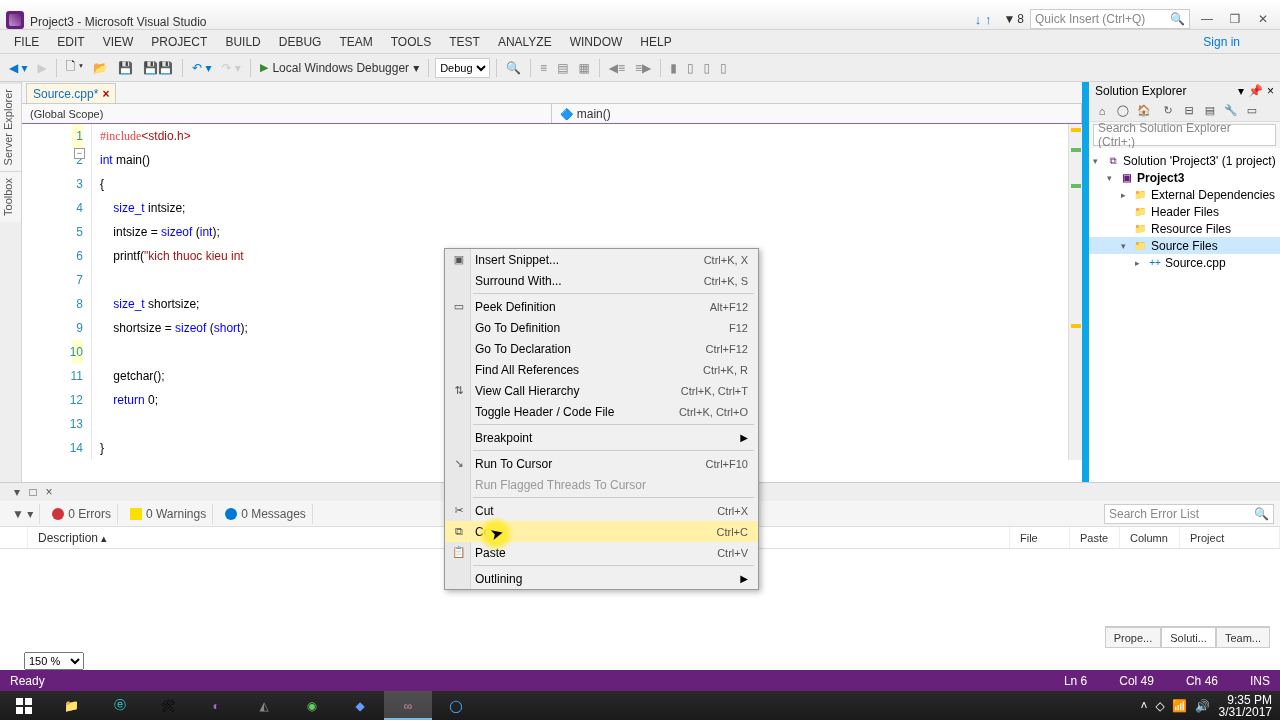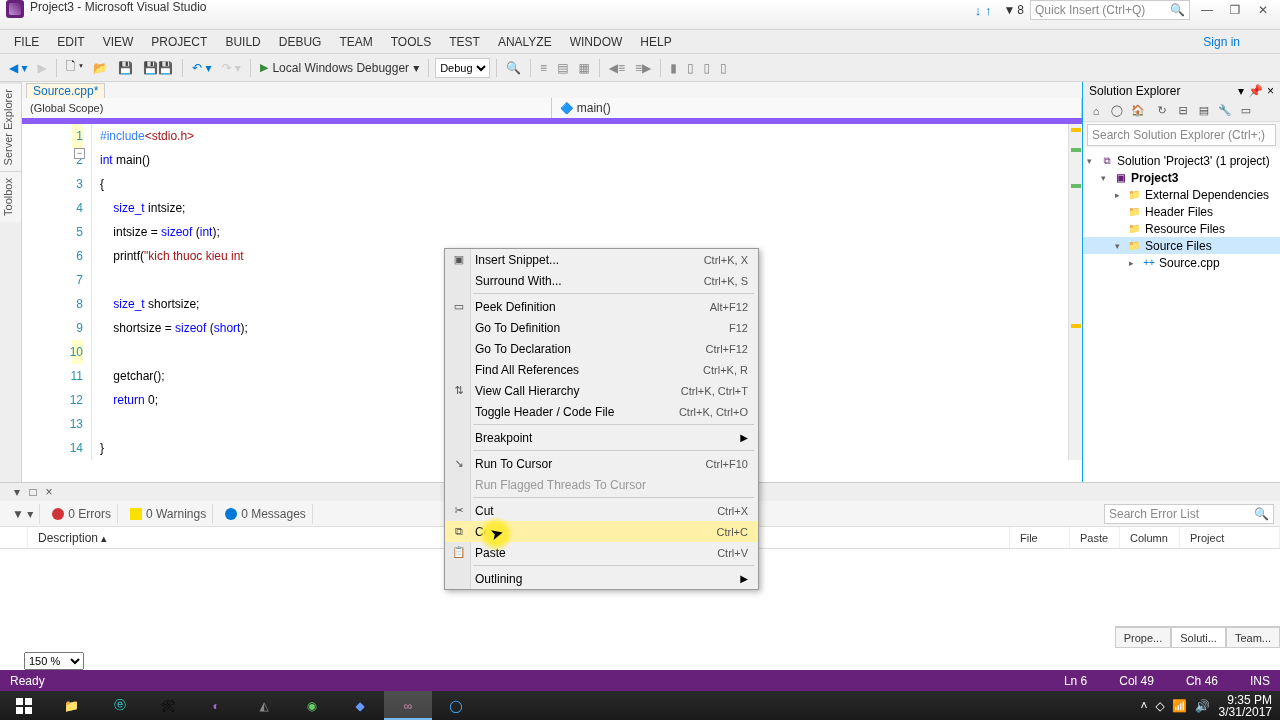--- a/index.html
+++ b/index.html
@@ -1,17 +1,17 @@
 <!DOCTYPE html>
 <html><head>
 <meta charset="utf-8">
 <style>
 * { margin:0; padding:0; box-sizing:border-box; font-family:"Segoe UI",Arial,sans-serif; font-size:12px; }
 body { width:1280px; height:720px; background:#fff; overflow:hidden; position:relative; }
-.titlebar { height:30px; background:linear-gradient(#fff,#eee); display:flex; align-items:flex-start; padding:0 6px; border-bottom:1px solid #d4d4d4; }
+.titlebar { height:30px; background:linear-gradient(#fff,#eee); display:flex; align-items:flex-end; padding:0 6px; border-bottom:1px solid #d4d4d4; }
 .titlebar .logo { width:18px; height:18px; background:#68217a; border-radius:3px; margin-right:6px; position:relative; }
 .titlebar .logo::after { content:""; position:absolute; inset:3px; background:linear-gradient(45deg,#c594d6,#68217a); border-radius:2px; }
 .titlebar .title { flex:1; color:#333; font-size:12px; }
 .titlebar .ticons { display:flex; gap:6px; align-items:center; }
 .titlebar .arrows { color:#0078d7; font-size:13px; margin-right:6px; }
 .titlebar .tbadge { display:inline-flex; align-items:center; gap:2px; color:#333; }
 .titlebar .quick { width:160px; height:20px; border:1px solid #ccc; padding:0 4px; color:#888; background:#fff; display:flex; align-items:center; justify-content:space-between; }
 .titlebar .quick .mag { color:#555; }
 .titlebar .winbtn { width:22px; height:18px; display:flex; align-items:center; justify-content:center; color:#555; cursor:pointer; }
 .menubar { height:24px; background:#eee; display:flex; align-items:center; padding-left:6px; gap:2px; border-bottom:1px solid #d4d4d4; }
@@ -21,53 +21,53 @@
 .toolbar .tb { height:20px; display:flex; align-items:center; padding:0 3px; cursor:pointer; color:#333; }
 .toolbar .sep { width:1px; height:18px; background:#ccc; margin:0 2px; }
 .toolbar .debug-btn { display:flex; align-items:center; gap:4px; }
 .toolbar .play { color:#388a34; font-size:11px; }
 .toolbar select { height:20px; border:1px solid #ccc; background:#fff; font-size:11px; }
 .mainrow { display:flex; height:400px; }
 .leftrail { width:22px; background:#eee; border-right:1px solid #d4d4d4; display:flex; flex-direction:column; }
 .leftrail .vtab { writing-mode:vertical-rl; transform:rotate(180deg); padding:6px 2px; font-size:11px; color:#555; border-bottom:1px solid #d4d4d4; background:#f5f5f5; cursor:pointer; }
 .editor-area { flex:1; display:flex; flex-direction:column; background:#fff; }
 .tabstrip { height:22px; background:#f5f5f5; display:flex; align-items:end; padding-left:4px; border-bottom:1px solid #ccc; }
-.tabstrip .tab { height:20px; background:#fdf6e3; border:1px solid #ccc; border-bottom:none; padding:0 6px; display:flex; align-items:center; gap:4px; font-size:11px; color:#0e70c0;flex-direction:column; }
+.tabstrip .tab { height:20px; background:#fdf6e3; border:1px solid #ccc; border-bottom:none; padding:0 6px; display:flex; align-items:center; gap:4px; font-size:11px; color:#0e70c0; }
 .tabstrip .tab .x { color:#b00; font-weight:bold; cursor:pointer; }
-.scopebar { height:20px; display:flex; border-bottom:6px solid #8b5cf6;align-items:flex-end; }
+.scopebar { height:20px; display:flex; border-bottom:1px solid #8b5cf6; }
 .scopebar .scope { flex:1; border-right:1px solid #ccc; padding:0 8px; line-height:20px; color:#333; background:#f9f9f9; font-size:11px; }
 .code { display:flex; height:336px; position:relative; font-family:Consolas,monospace; font-size:16px; line-height:24px; }
 .gutter { width:70px; background:#fff; border-right:1px solid #e8e8e8; text-align:right; padding-right:8px; color:#2b91af; position:relative; }
 .gutter .ln { height:24px; }
 .gutter .ln.l1, .gutter .ln.l10 { background:linear-gradient(to right, transparent 0, transparent 50px, #ffc 50px); }
 .codetext { flex:1; padding-left:8px; color:#000; position:relative; }
 .codetext .cl { height:24px; white-space:pre; }
 .kw { color:#0000ff; }
 .str { color:#a31515; }
-.pp { color:#3b82f6; }
+.pp { color:#ef4444;font-family:Liberation Serif, serif; }
 .inc { color:#a31515; }
 .fold { position:absolute; left:52px; top:24px; width:11px; height:11px; border:1px solid #999; color:#666; font-size:9px; line-height:9px; text-align:center; background:#fff; }
 .rightbar { width:14px; background:#f0f0f0; border-left:1px solid #ddd; position:relative; }
 .rightbar .mark { position:absolute; left:2px; width:10px; height:4px; }
 .rightbar .mark.y { background:#ffc400; }
 .rightbar .mark.g { background:#6b6; }
 .errorpanel { height:178px; background:#fff; display:flex; flex-direction:column; border-top:1px solid #ccc; }
 .ep-header { height:18px; background:#eee; display:flex; align-items:center; padding:0 8px; font-size:11px; color:#333; }
 .ep-header .title { flex:1; }
 .ep-header .pbtn { width:14px; height:14px; margin-left:2px; display:flex; align-items:center; justify-content:center; color:#555; cursor:pointer; }
 .ep-filters { height:26px; background:#f5f5f5; display:flex; align-items:center; padding:0 6px; gap:6px; border-bottom:1px solid #ddd; }
 .ep-filters .filt { display:flex; align-items:center; gap:4px; padding:0 6px; height:20px; color:#555; border-right:1px solid #ddd; }
 .ep-filters .redc { width:12px; height:12px; border-radius:50%; background:#d13438; }
 .ep-filters .yel { width:12px; height:12px; background:#fce100; }
 .ep-filters .blu { width:12px; height:12px; border-radius:50%; background:#0078d7; }
 .ep-filters .search { margin-left:auto; width:170px; height:20px; border:1px solid #ccc; display:flex; align-items:center; padding:0 4px; color:#888; background:#fff; justify-content:space-between; }
 .ep-cols { height:22px; display:flex; border-bottom:1px solid #ddd; background:#fff; }
 .ep-cols .col { padding:0 10px; line-height:22px; border-right:1px solid #eee; color:#333; font-size:11px; }
 .statusbot { position:absolute; left:0; right:0; bottom:50px; height:22px; }
-.statusbot .panelbtns { position:absolute; right:0; bottom:22px; height:22px; display:flex; background:#eee; border-top:1px solid #ccc; }
+.statusbot .panelbtns { position:absolute; right:10px; bottom:22px; height:22px; display:flex; background:#eee; border-top:1px solid #ccc; }
 .statusbot .panelbtns .pb { padding:0 8px; line-height:20px; border:1px solid #ccc; background:#f5f5f5; font-size:11px; color:#333; }
 .zoom { position:absolute; left:24px; bottom:50px; width:60px; height:18px; display:flex; align-items:center; }
 .zoom select { width:100%; height:18px; font-size:11px; }
 .statusbar { position:absolute; left:0; right:0; bottom:29px; height:21px; background:#68217a; color:#fff; display:flex; align-items:center; padding:0 10px; font-size:11px; }
 .statusbar .sitem { margin-left:auto; display:flex; gap:32px; }
 .taskbar { position:absolute; left:0; right:0; bottom:0; height:29px; background:linear-gradient(#2a2a2a,#1a1a1a); display:flex; align-items:center; }
 .taskbar .tbitem { width:48px; height:29px; display:flex; align-items:center; justify-content:center; cursor:pointer; }
 .taskbar .tbitem.active { background:rgba(255,255,255,0.18); box-shadow:inset 0 -2px 0 #76b9ed; }
 .taskbar .tray { margin-left:auto; display:flex; align-items:center; gap:8px; padding-right:8px; color:#fff; font-size:10px; }
 .taskbar .clock { text-align:right; line-height:12px; }
@@ -75,21 +75,21 @@
 .ctxmenu .row { height:21px; display:flex; align-items:center; padding-left:30px; padding-right:10px; position:relative; color:#000; cursor:pointer; }
 .ctxmenu .row.disabled { color:#999; }
 .ctxmenu .row.hover { background:#fff2a8; }
 .ctxmenu .row .sc { margin-left:auto; color:#555; font-size:11px; }
 .ctxmenu .row .sub { margin-left:auto; color:#000; font-size:10px; }
 .ctxmenu .row .ico { position:absolute; left:6px; width:16px; height:16px; display:flex; align-items:center; justify-content:center; font-size:11px; color:#555; }
 .ctxmenu .msep { height:1px; background:#ccc; margin:2px 4px 2px 28px; }
 .ctxmenu .iconcol { position:absolute; left:0; top:0; bottom:0; width:26px; background:#e8e8e8; border-right:1px solid #d8d8d8; }
 .cursor-hl { position:absolute; left:478px; top:516px; width:36px; height:36px; border-radius:50%; background:radial-gradient(circle,#ffeb3b 0%,#ffeb3b 40%,rgba(255,235,59,0) 70%); z-index:1001; pointer-events:none; }
 .cursor-ptr { position:absolute; left:490px; top:524px; z-index:1002; font-size:16px; color:#000; pointer-events:none; transform:rotate(-15deg); }
-.solpanel { width:198px; background:#f5f5f5; border-left:1px solid #0ea5e9; display:flex; flex-direction:column; }
+.solpanel { width:198px; background:#f5f5f5; border-left:7px solid #0ea5e9; display:flex; flex-direction:column; }
 .sol-head { height:18px; background:#eee; display:flex; align-items:center; padding:0 6px; font-size:11px; }
 .sol-head .t { flex:1; }
 .sol-tb { height:22px; background:#eee; display:flex; align-items:center; padding:0 4px; gap:3px; border-bottom:1px solid #ddd; }
 .sol-tb .b { width:18px; height:18px; display:flex; align-items:center; justify-content:center; color:#555; font-size:11px; cursor:pointer; }
 .sol-search { height:22px; border:1px solid #ccc; margin:2px 4px; padding:0 4px; color:#888; font-size:11px; display:flex; align-items:center; background:#fff; }
 .sol-tree { flex:1; background:#fff; padding:4px 0; font-size:11px; overflow:auto; }
 .sol-tree .node { height:17px; display:flex; align-items:center; padding-left:4px; gap:3px; }
 .sol-tree .node.sel { background:#cce8ff; }
 .sol-tree .tw { width:10px; color:#666; font-size:9px; }
 .sol-tree .nico { width:14px; height:14px; display:flex; align-items:center; justify-content:center; font-size:10px; }

